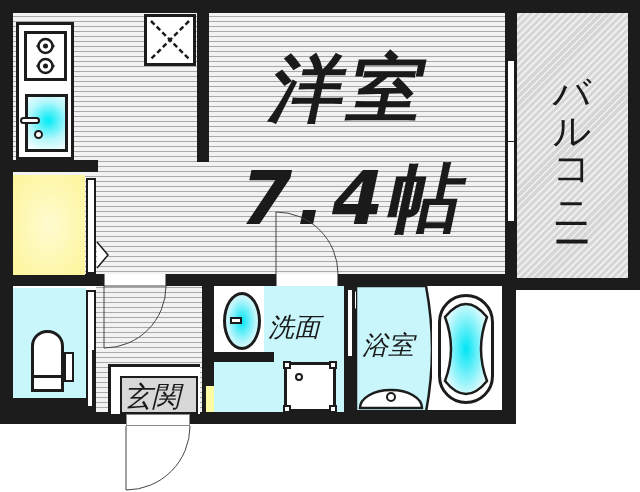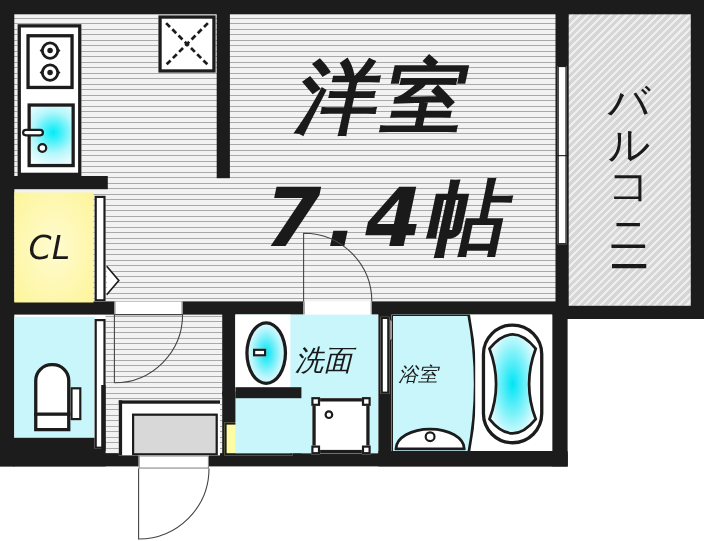--- a/index.html
+++ b/index.html
@@ -67,41 +67,41 @@
   <div class="wall" style="left:12px;top:274px;width:264px;height:12px;"></div>
   <div class="wall" style="left:338px;top:274px;width:178px;height:12px;"></div>
 
   <div class="abs" style="left:276px;top:274px;width:62px;height:12px;background:#fff;border-left:1px solid #888;border-right:1px solid #888;"></div>
   <svg class="abs" width="66" height="66" style="left:274px;top:210px">
     <path d="M2 64 L2 2 A62 62 0 0 1 64 64" fill="none" stroke="#444" stroke-width="1"></path>
   </svg>
 
   <div class="wall" style="left:12px;top:160px;width:86px;height:12px;"></div>
   <div class="abs yellow" style="left:13px;top:175px;width:72px;height:100px;"></div>
-  <div class="label" style="left:26px;top:208px;font-size:30px;">CL</div>
   <div class="abs" style="left:86px;top:178px;width:10px;height:96px;background:#fff;border:2px solid #1c1c1c;"></div>
   <svg class="abs" width="16" height="30" style="left:96px;top:240px">
     <path d="M1 2 L12 15 L1 28" fill="#fff" stroke="#1c1c1c" stroke-width="1.5"></path>
   </svg>
 
   <div class="abs cyan" style="left:13px;top:288px;width:73px;height:124px;"></div>
   <div class="wall" style="left:12px;top:398px;width:84px;height:26px;"></div>
   <div class="abs" style="left:31px;top:330px;width:33px;height:62px;background:#fff;border:3px solid #1c1c1c;border-radius:16px 16px 0 0;"></div>
   <div class="abs" style="left:64px;top:352px;width:10px;height:30px;background:#fff;border:2px solid #1c1c1c;"></div>
   <div class="abs" style="left:31px;top:375px;width:33px;height:3px;background:#1c1c1c;"></div>
   <div class="abs" style="left:86px;top:290px;width:10px;height:118px;background:#fff;border:2px solid #1c1c1c;"></div>
   <div class="wall" style="left:92px;top:350px;width:4px;height:60px;"></div>
 
   <div class="abs" style="left:104px;top:274px;width:62px;height:12px;background:#fff;border-left:1px solid #888;border-right:1px solid #888;"></div>
   <svg class="abs" width="68" height="66" style="left:102px;top:284px">
     <path d="M2 64 L2 2 L64 2 A62 62 0 0 1 2 64" fill="none" stroke="#444" stroke-width="1"></path>
   </svg>
 
   <div class="abs" style="left:108px;top:364px;width:92px;height:50px;background:#fff;border-top:3px solid #1c1c1c;border-left:3px solid #1c1c1c;"></div>
   <div class="abs" style="left:120px;top:376px;width:78px;height:38px;background:#d8d8d8;border:2px solid #1c1c1c;"></div>
+  <div class="label" style="left:124px;top:378px;font-size:28px;">玄関</div>
 
   <div class="abs" style="left:126px;top:414px;width:64px;height:12px;background:#fff;border:1px solid #888;"></div>
   <svg class="abs" width="68" height="70" style="left:124px;top:424px">
     <path d="M2 2 L2 66 A64 64 0 0 0 66 2" fill="none" stroke="#444" stroke-width="1"></path>
   </svg>
 
   <div class="wall" style="left:202px;top:356px;width:72px;height:58px;"></div>
   <div class="abs" style="left:204px;top:384px;width:62px;height:30px;background:#fdfba4;border:2px solid #1c1c1c;"></div>
   <div class="label" style="left:218px;top:388px;font-size:20px;">SB</div>
 
@@ -125,21 +125,21 @@
   <div class="wall" style="left:344px;top:284px;width:12px;height:132px;"></div>
   <div class="abs" style="left:346px;top:288px;width:8px;height:70px;background:#fff;border:2px solid #1c1c1c;"></div>
   <svg class="abs" width="14" height="24" style="left:354px;top:288px">
     <path d="M1 2 L11 12 L1 22" fill="#fff" stroke="#1c1c1c" stroke-width="1.5"></path>
   </svg>
 
   <div class="abs" style="left:356px;top:286px;width:146px;height:126px;background:#fff;"></div>
   <svg class="abs" width="76" height="126" style="left:356px;top:286px">
     <path d="M0 0 L70 0 Q82 63 70 126 L0 126 Z" fill="#c8f6fb" stroke="#1c1c1c" stroke-width="2.5"></path>
   </svg>
-  <div class="label" style="left:362px;top:328px;font-size:18px;">浴室</div>
+  <div class="label" style="left:362px;top:328px;font-size:26px;">浴室</div>
   <svg class="abs" width="66" height="22" style="left:358px;top:388px">
     <path d="M2 20 A31 18 0 0 1 64 20 Z" fill="#fff" stroke="#1c1c1c" stroke-width="2.5"></path>
     <circle cx="33" cy="9" r="4" fill="#fff" stroke="#1c1c1c" stroke-width="2"></circle>
   </svg>
   <div class="abs" style="left:438px;top:294px;width:56px;height:110px;background:#fff;border:3px solid #1c1c1c;border-radius:28px;overflow:hidden;">
     <svg width="50" height="104" style="position:absolute;left:0;top:0">
       <defs>
         <radialGradient id="tubg" cx="50%" cy="50%" r="55%">
           <stop offset="0%" stop-color="#00e5f5"></stop>
           <stop offset="100%" stop-color="#dffbfd"></stop>

